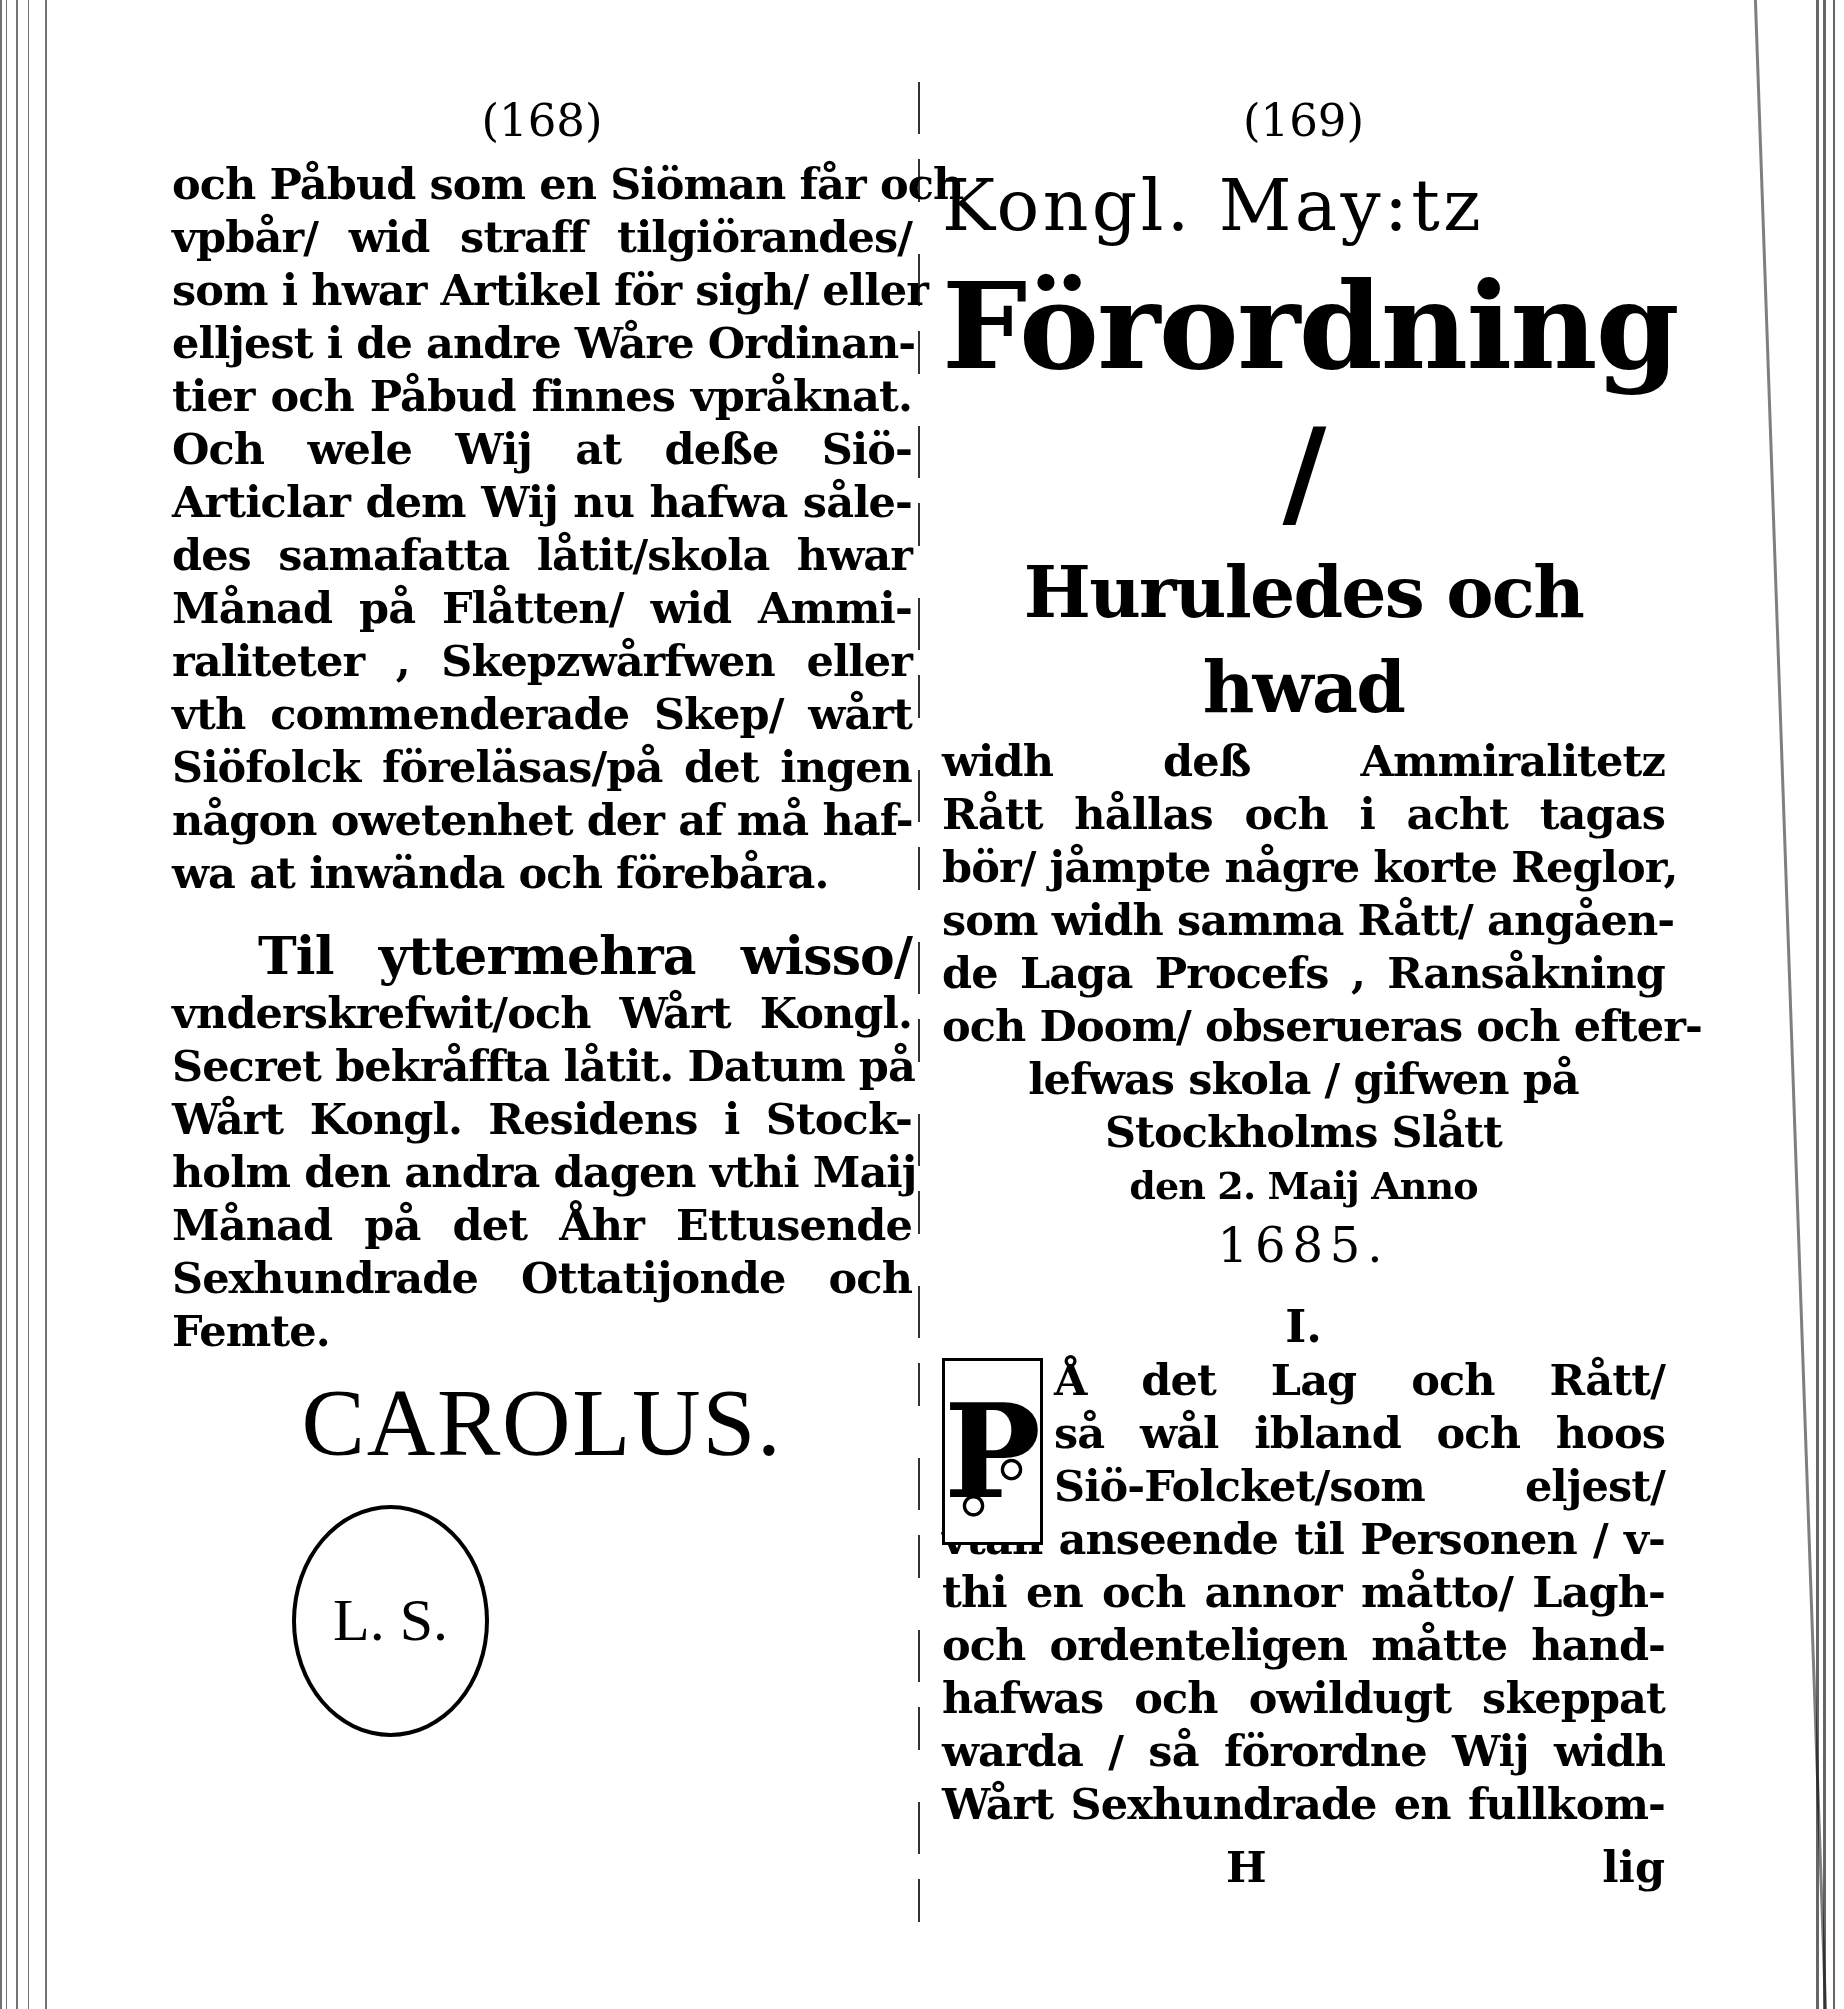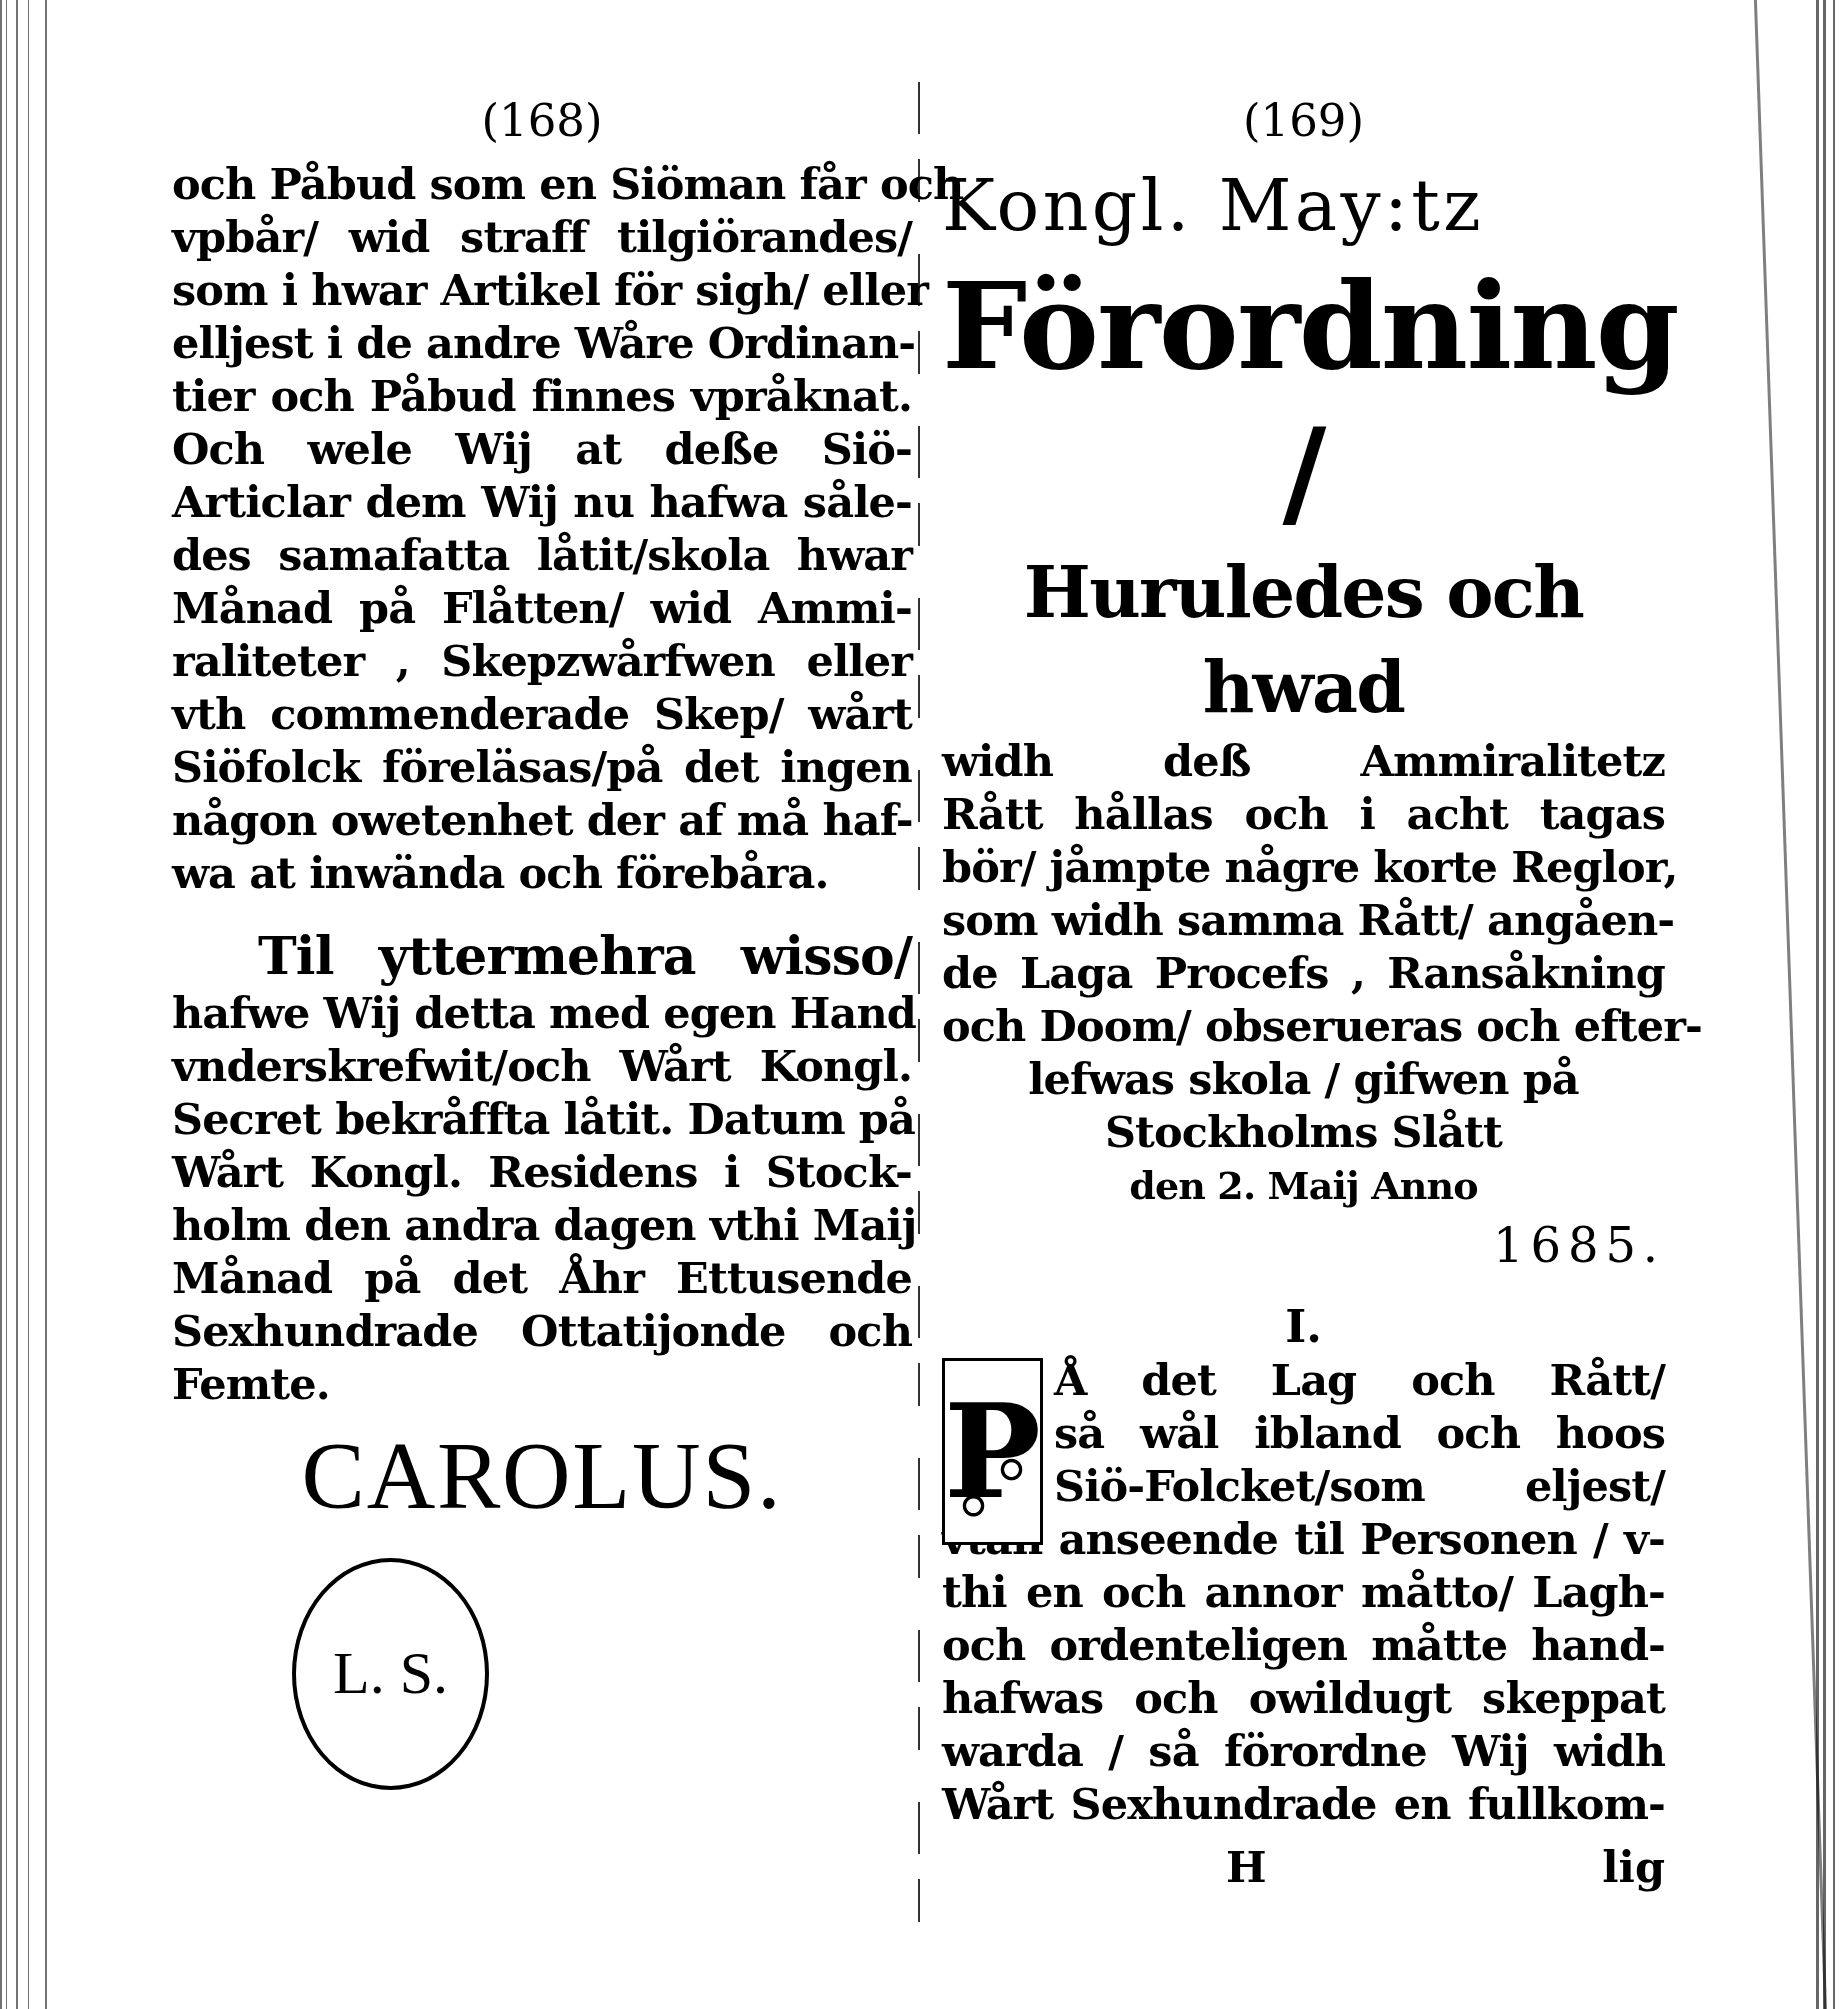--- a/index.html
+++ b/index.html
@@ -42,21 +42,21 @@
     margin: 26px 0 0 120px; display: flex; align-items: center; justify-content: center;
     font-family: "Liberation Serif", serif; font-size: 60px; }
 
   .title-1 { text-align: left; font-size: 71px; line-height: 95px; font-weight: normal;
     font-family: "DejaVu Serif", serif; margin-top: 0; letter-spacing: 3.4px; }
   .title-2 { text-align: center; font-size: 120px; line-height: 146px; font-weight: bold;
     font-family: "DejaVu Serif", serif; letter-spacing: -1.7px; }
   .title-3 { text-align: center; font-size: 71px; line-height: 95px; font-weight: bold;
     font-family: "DejaVu Serif", serif; letter-spacing: -1.7px; }
   .center { text-align: center; text-align-last: center; }
-  .year { text-align: right; font-size: 48px; line-height: 60px; letter-spacing: 6.9px; margin-top: 3.4px; }
+  .year { text-align: center; font-size: 48px; line-height: 60px; letter-spacing: 6.9px; margin-top: 3.4px; }
   .section { text-align: center; font-size: 45px; line-height: 55px; font-weight: bold; margin-top: 24px; }
 
   .para-block { position: relative; }
   .dropcap { position: absolute; left: 0; top: 3.4px; width: 95px; height: 181px;
     border: 3.4px solid #000; background:
       radial-gradient(circle at 30% 30%, #fff 6.9px, #000 7.7px 10.3px, transparent 11.2px),
       radial-gradient(circle at 70% 60%, #fff 6.9px, #000 7.7px 10.3px, transparent 11.2px),
       radial-gradient(circle at 30% 80%, #fff 6.9px, #000 7.7px 10.3px, transparent 11.2px),
       #fff;
     display: flex; align-items: center; justify-content: center;
@@ -89,21 +89,20 @@
     <div class="line fraktur">Månad på Flåtten/ wid Ammi-</div>
     <div class="line fraktur">raliteter , Skepzwårfwen eller</div>
     <div class="line fraktur">vth commenderade Skep/ wårt</div>
     <div class="line fraktur">Siöfolck föreläsas/på det ingen</div>
     <div class="line fraktur">någon owetenhet der af må haf-</div>
     <div class="line fraktur last">wa at inwända och förebåra.</div>
   </div>
 
   <div>
     <div class="line fraktur big indent">Til yttermehra wisso/</div>
-    <div class="line fraktur">hafwe Wij detta med egen Hand</div>
     <div class="line fraktur">vnderskrefwit/och Wårt Kongl.</div>
     <div class="line fraktur">Secret bekråffta låtit. Datum på</div>
     <div class="line fraktur">Wårt Kongl. Residens i Stock-</div>
     <div class="line fraktur">holm den andra dagen vthi Maij</div>
     <div class="line fraktur">Månad på det Åhr Ettusende</div>
     <div class="line fraktur">Sexhundrade Ottatijonde och</div>
     <div class="line fraktur last">Femte.</div>
   </div>
 
   <div class="carolus">CAROLUS.</div>

